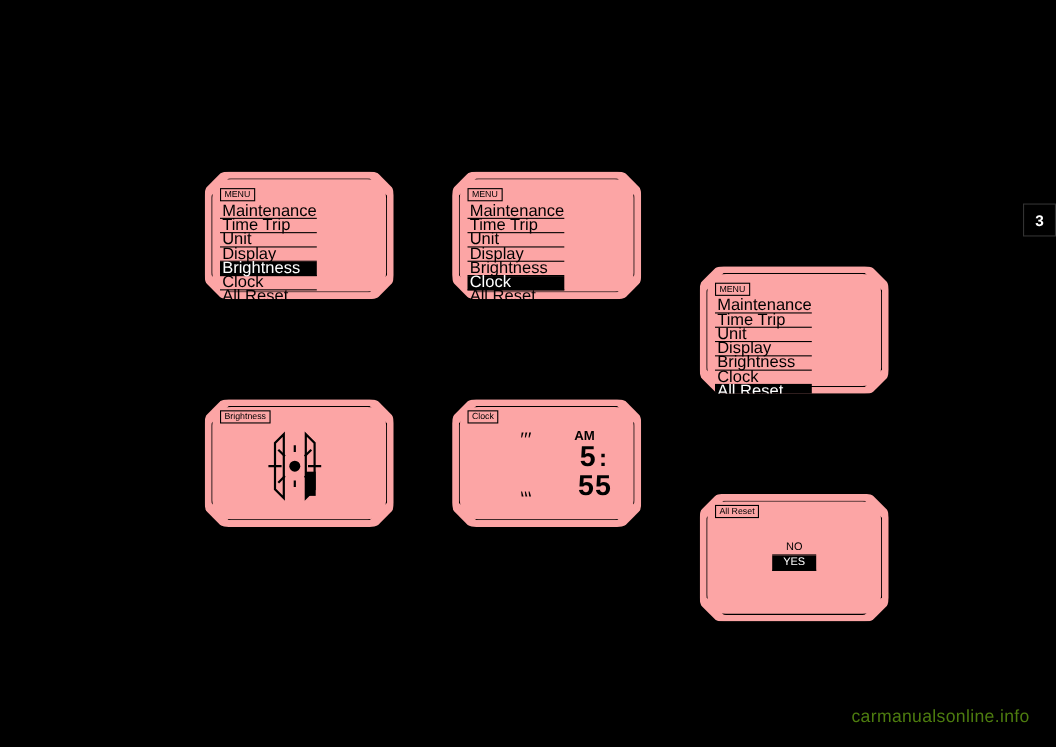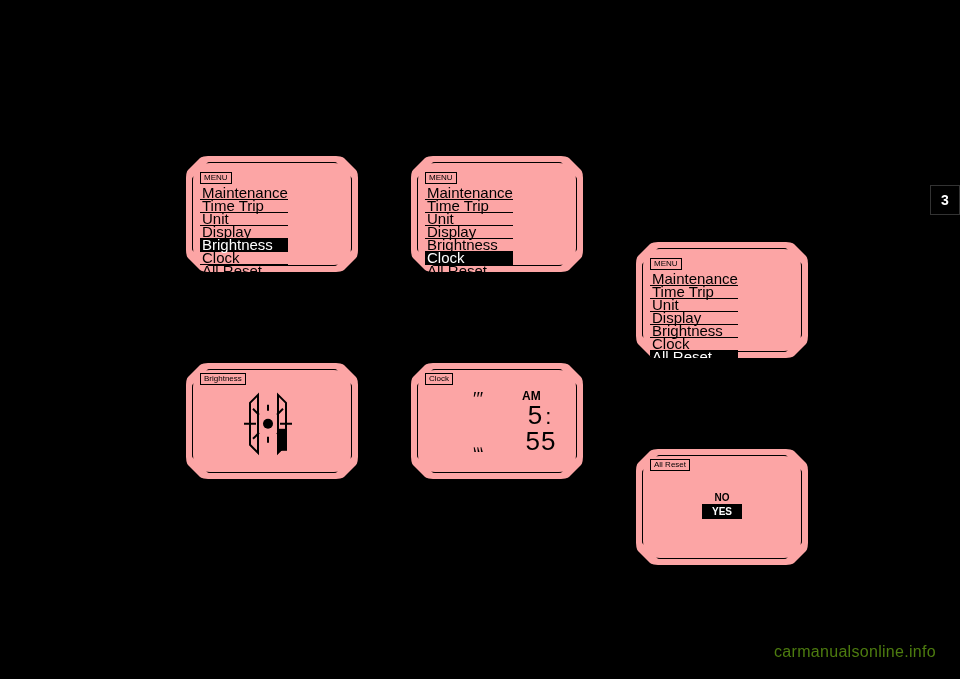--- a/index.html
+++ b/index.html
@@ -106,21 +106,21 @@
     margin-left: 44px;
   }
   .clock-ampm {
     font-size: 12px;
     font-weight: bold;
     text-align: left;
     margin-left: 2px;
   }
   .clock-digits {
     font-size: 26px;
-    font-weight: normal;
+    font-weight: bold;
     letter-spacing: 1px;
     line-height: 24px;
   }
   .clock-colon {
     display:inline-block;
     vertical-align: middle;
     font-size: 22px;
     padding: 0 2px;
   }
   .flash-bars {
@@ -138,21 +138,20 @@
     font-size: 8px;
     padding: 0 3px;
     line-height: 10px;
   }
   .reset-opts {
     position: absolute;
     left: 50%;
     top: 48%;
     transform: translate(-50%, -50%);
     width: 40px;
-    font-weight: bold;
   }
   .reset-opt {
     font-size: 10px;
     text-align: center;
     border-bottom: 1px solid #000;
     line-height: 13px;
   }
   .reset-opt.sel {
     background: #000;
     color: #fff;

